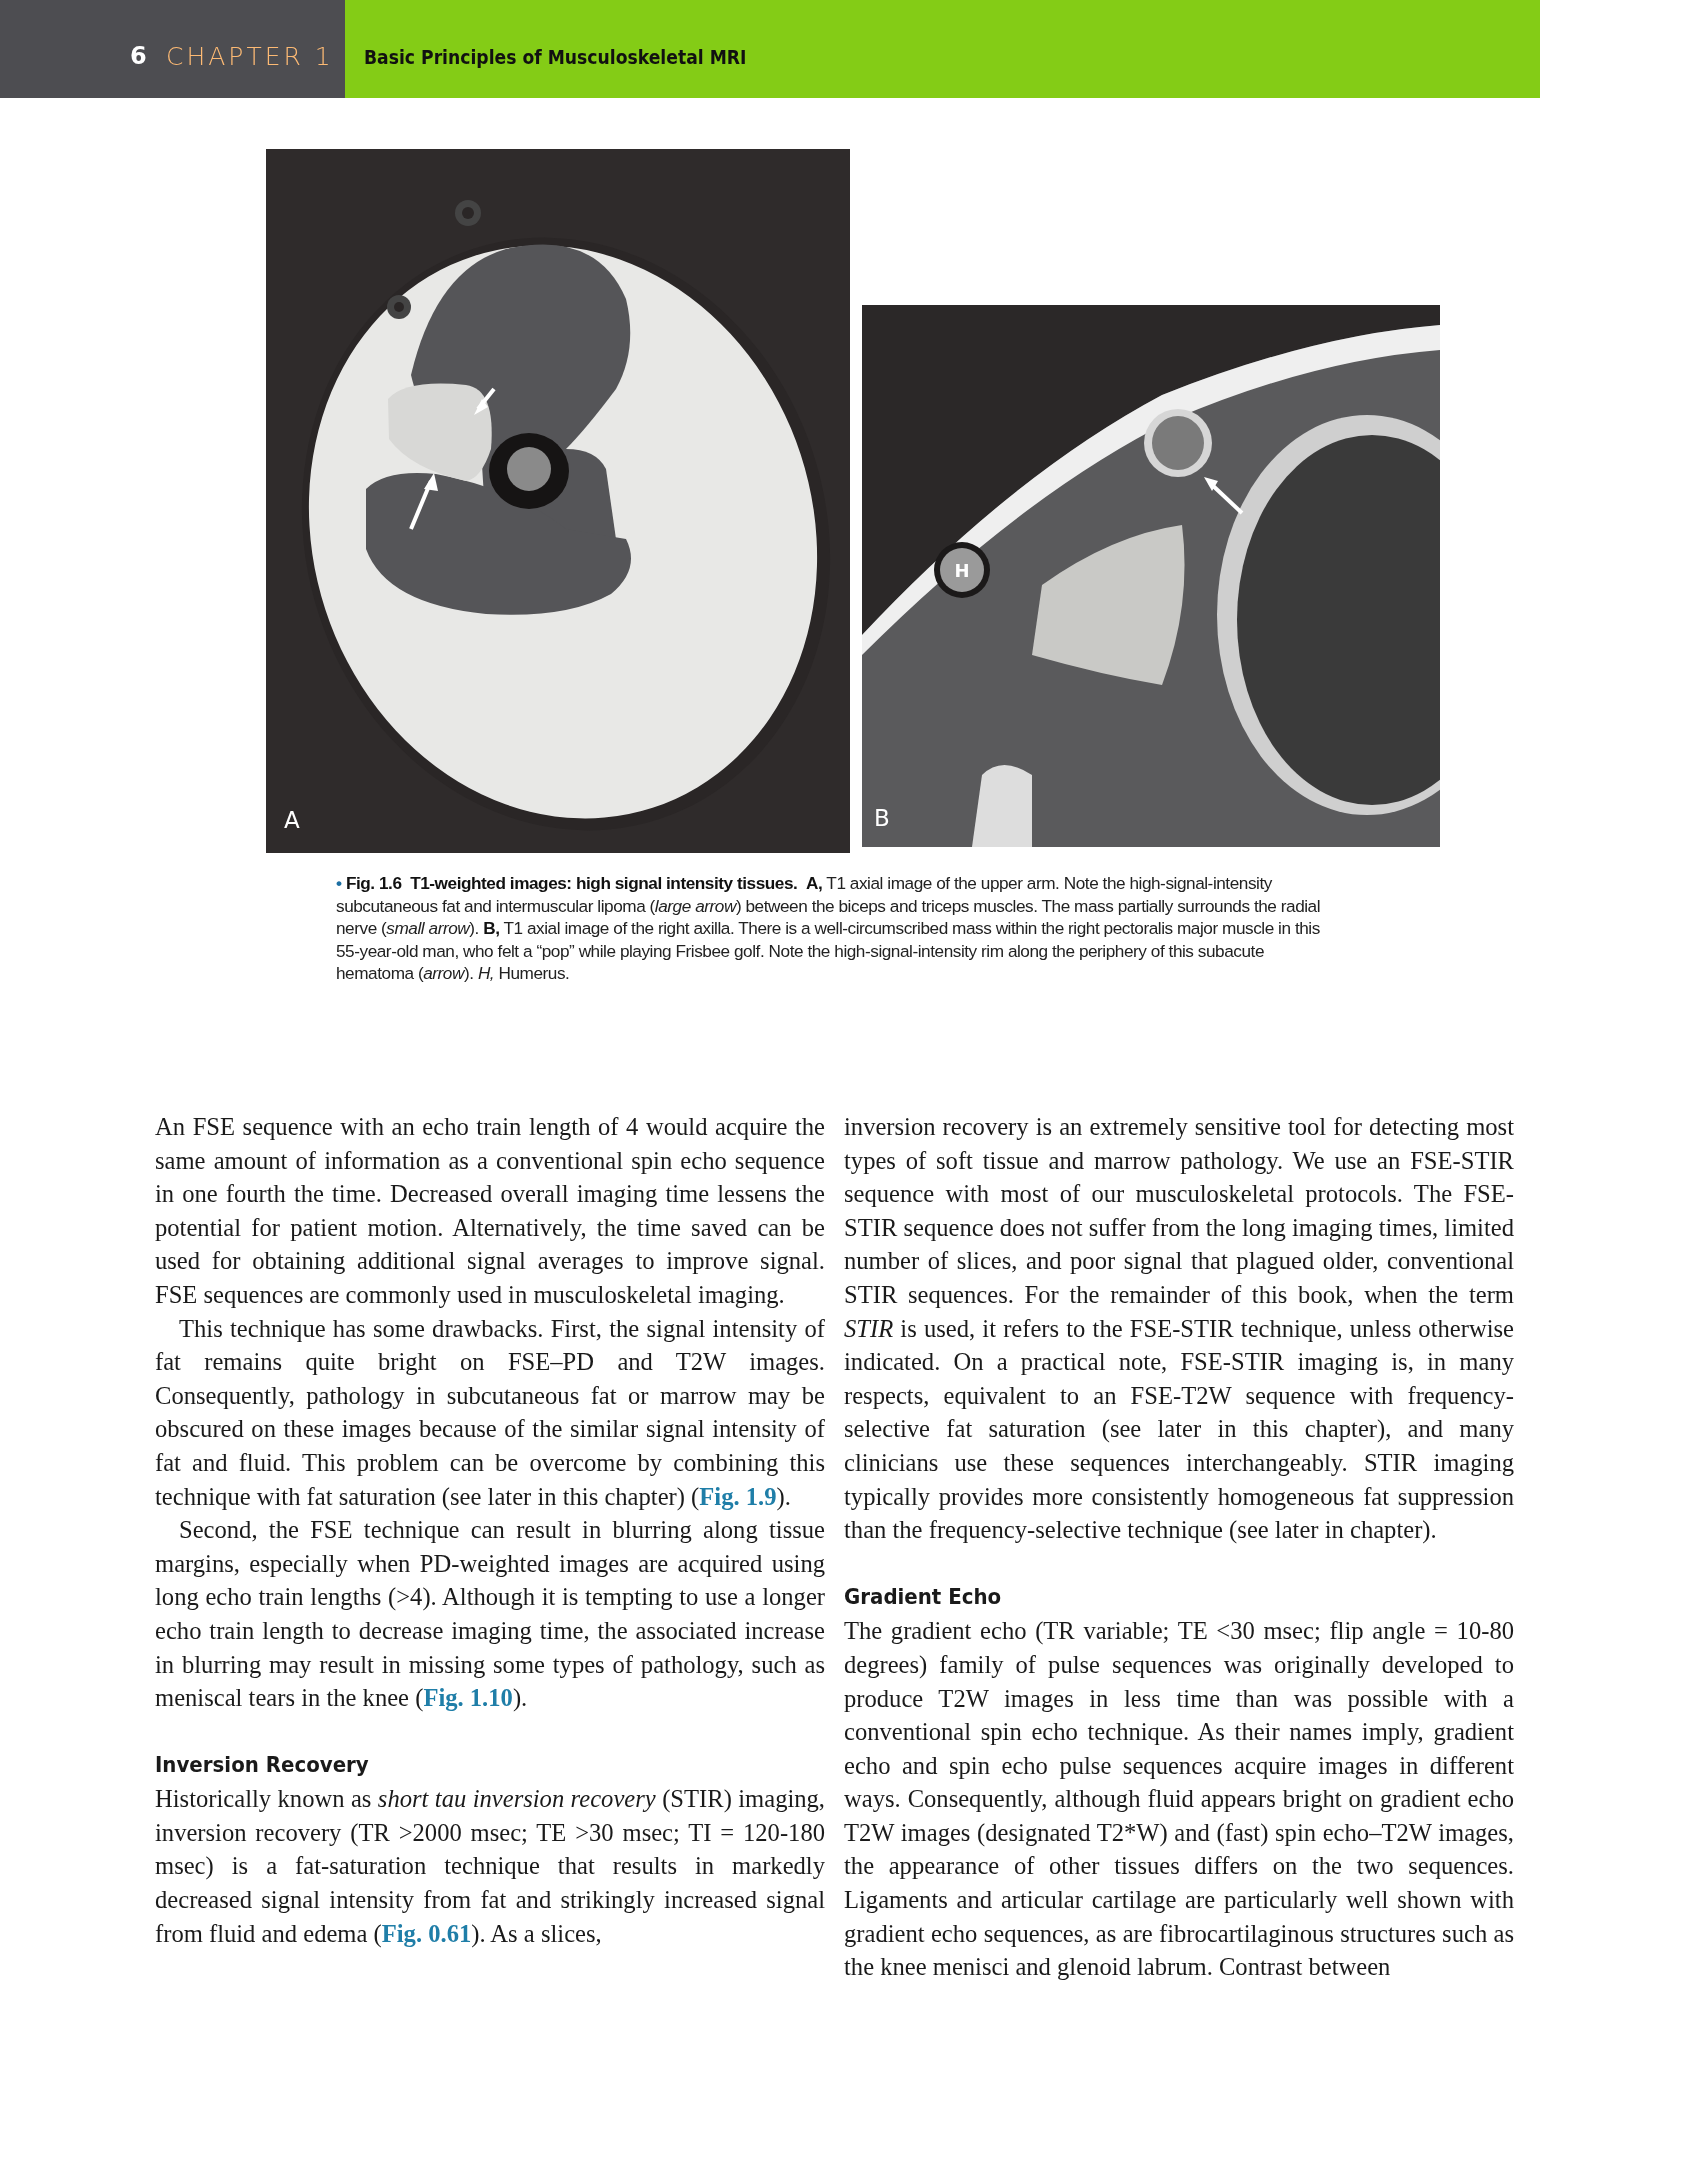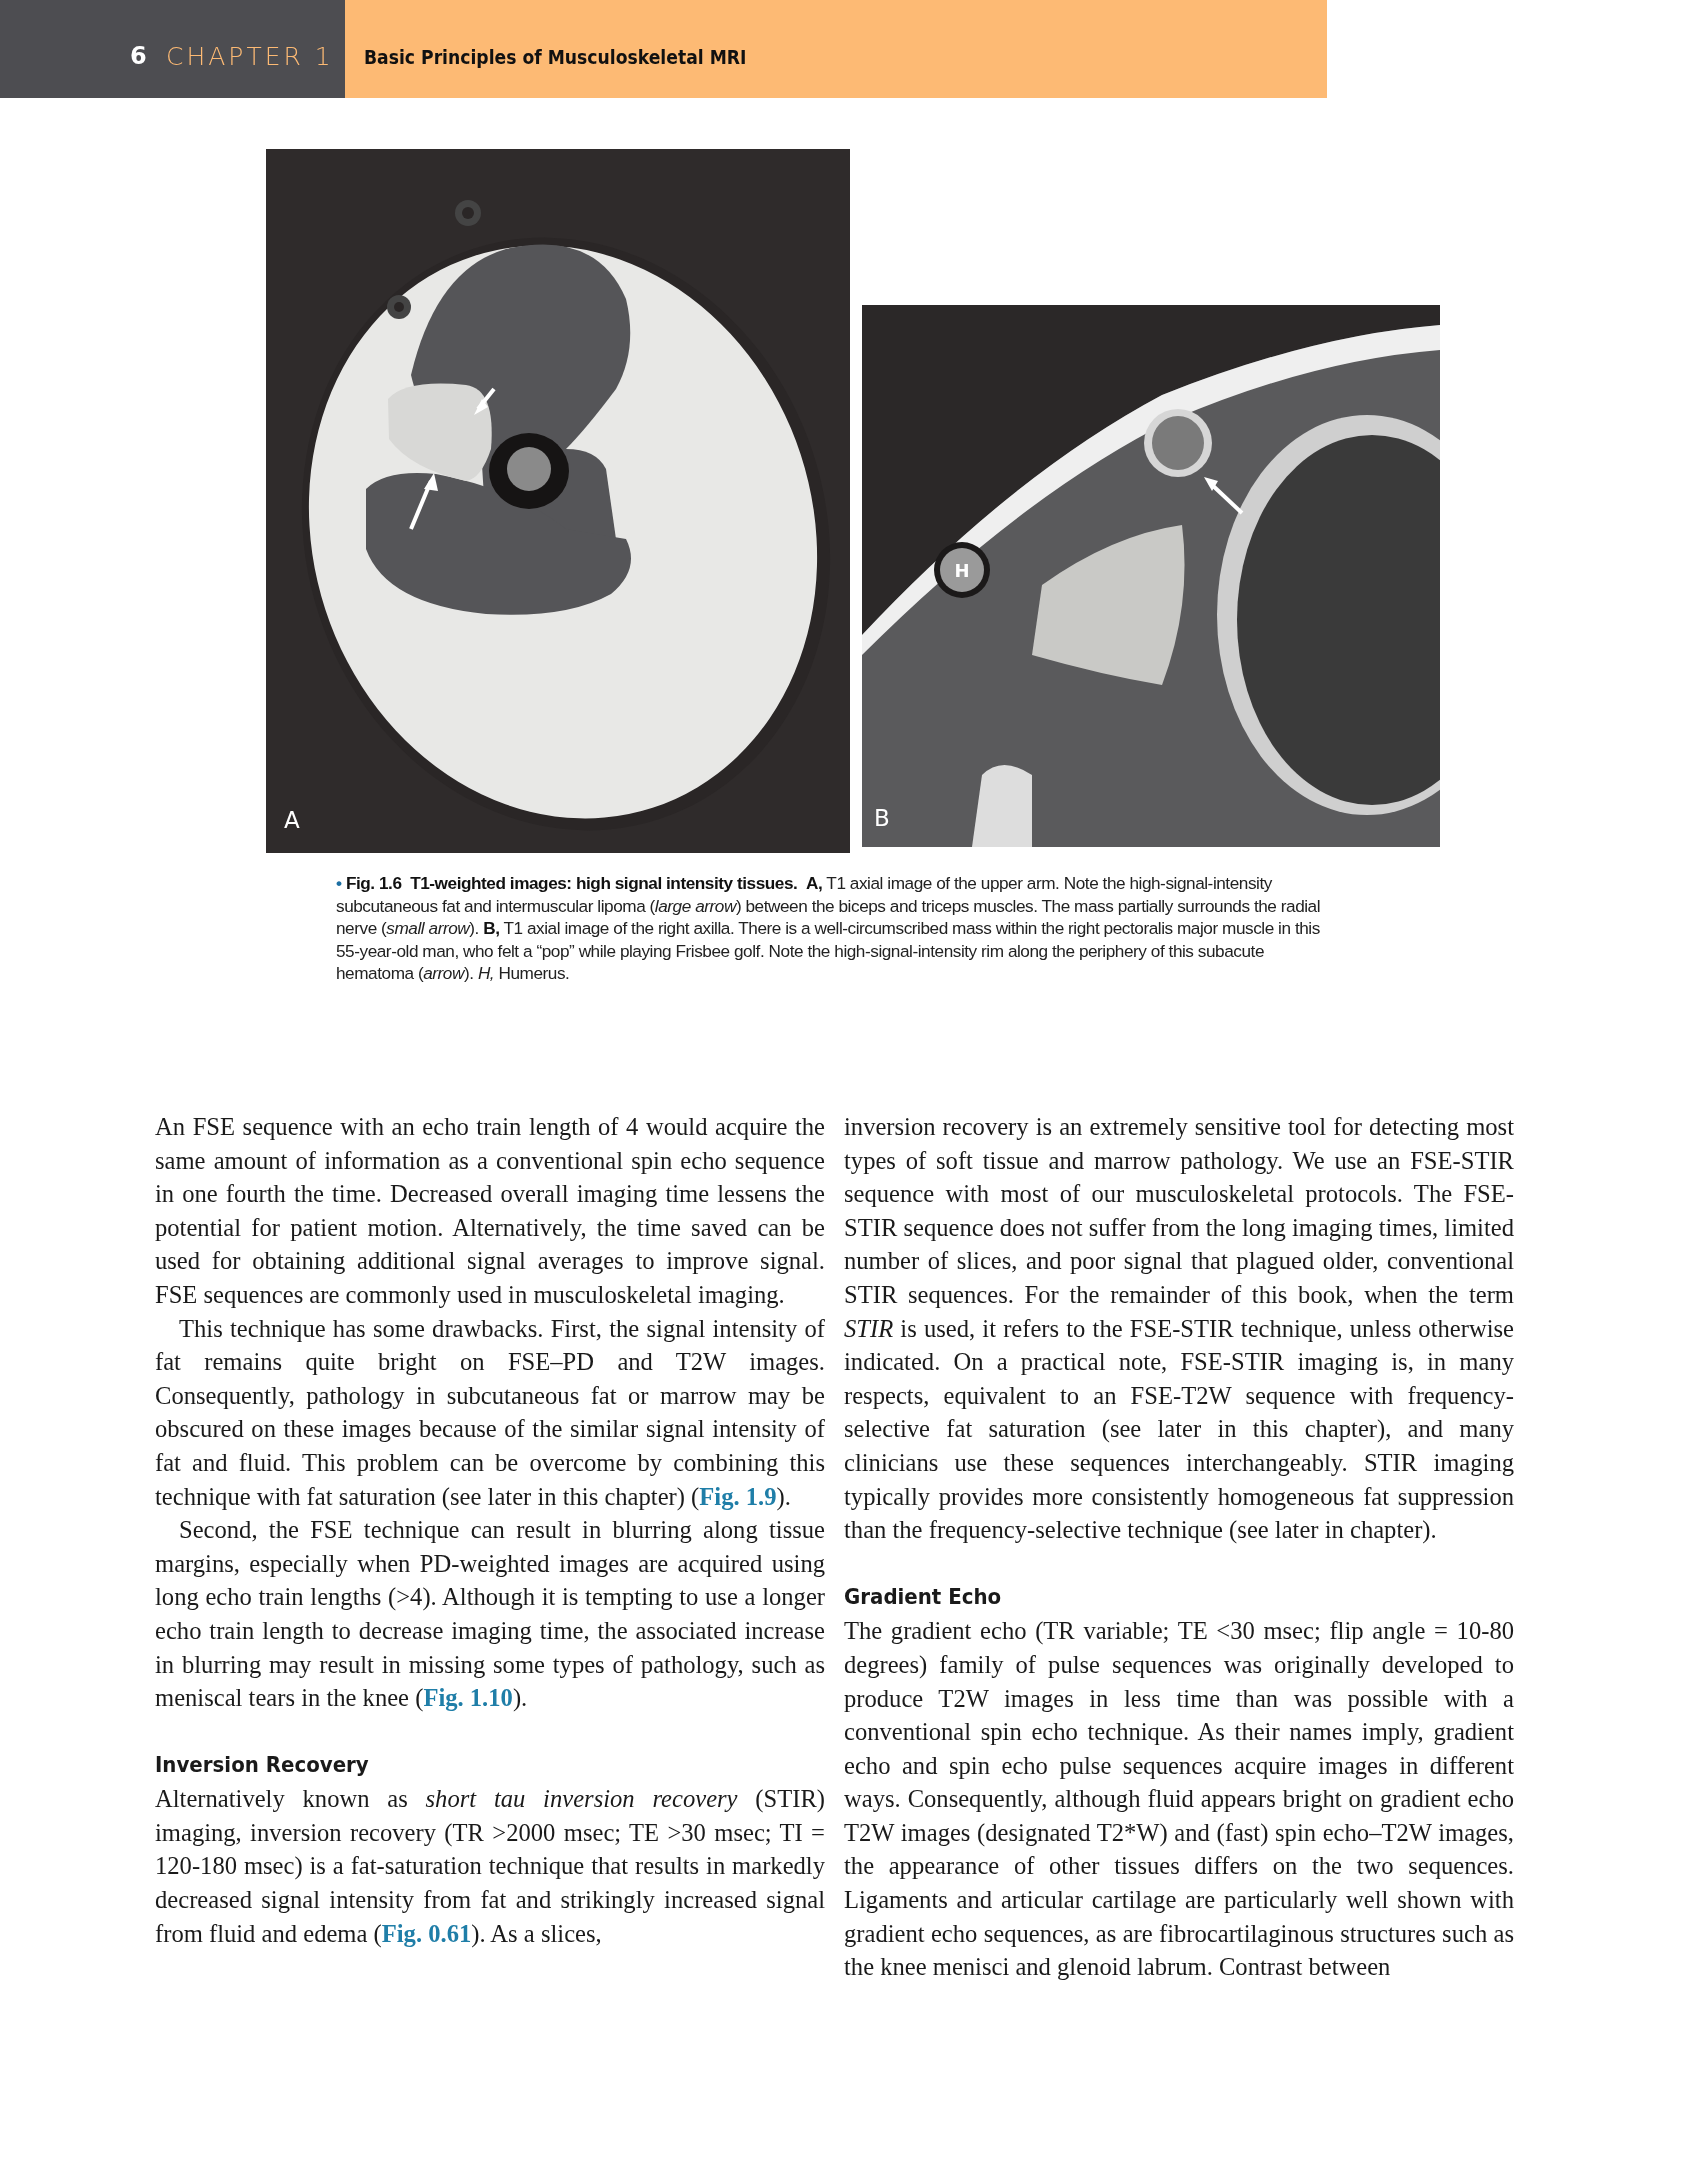--- a/index.html
+++ b/index.html
@@ -3,22 +3,22 @@
 <meta charset="utf-8">
 <style>
   html, body { margin: 0; padding: 0; background: #ffffff; }
   body { width: 1700px; height: 2175px; position: relative; overflow: hidden; }
 
   .header-dark {
     position: absolute; left: 0; top: 0; width: 345px; height: 98px;
     background: #4d4d51;
   }
   .header-light {
-    position: absolute; left: 345px; top: 0; width: 982px; height: 98px;
-    background: #fdba74;
+    position: absolute; left: 345px; top: 0; width: 1195px; height: 98px;
+    background: #84cc16;
   }
   .page-num {
     position: absolute; left: 130px; top: 42px;
     font-family: "DejaVu Sans", sans-serif; font-weight: bold; font-size: 24px; color: #ffffff;
   }
   .chapter-label {
     position: absolute; left: 166px; top: 42px;
     font-family: "DejaVu Sans", sans-serif; font-weight: 200; font-size: 25px;
     letter-spacing: 3px; color: #fdba74;
   }
@@ -140,21 +140,21 @@
   <span class="fig-bold">T1-weighted images: high signal intensity tissues.</span>&nbsp;
   <span class="fig-bold">A,</span><span> T1 axial image of the upper arm. Note the high-signal-intensity subcutaneous fat and intermuscular lipoma (</span><i>large arrow</i><span>) between the biceps and triceps muscles. The mass partially surrounds the radial nerve (</span><i>small arrow</i><span>). </span><span class="fig-bold">B,</span><span> T1 axial image of the right axilla. There is a well-circumscribed mass within the right pectoralis major muscle in this 55-year-old man, who felt a “pop” while playing Frisbee golf. Note the high-signal-intensity rim along the periphery of this subacute hematoma (</span><i>arrow</i><span>). </span><i>H,</i><span> Humerus.</span>
 </div>
 
 <div class="column" id="col-left">
   <p>An FSE sequence with an echo train length of 4 would acquire the same amount of information as a conventional spin echo sequence in one fourth the time. Decreased overall imaging time lessens the potential for patient motion. Alternatively, the time saved can be used for obtaining additional signal averages to improve signal. FSE sequences are commonly used in musculoskeletal imaging.</p>
   <p class="indent"><span>This technique has some drawbacks. First, the signal intensity of fat remains quite bright on FSE–PD and T2W images. Consequently, pathology in subcutaneous fat or marrow may be obscured on these images because of the similar signal intensity of fat and fluid. This problem can be overcome by combining this technique with fat saturation (see later in this chapter) (</span><a class="fig-link">Fig. 1.9</a><span>).</span></p>
   <p class="indent"><span>Second, the FSE technique can result in blurring along tissue margins, especially when PD-weighted images are acquired using long echo train lengths (&gt;4). Although it is tempting to use a longer echo train length to decrease imaging time, the associated increase in blurring may result in missing some types of pathology, such as meniscal tears in the knee (</span><a class="fig-link">Fig. 1.10</a><span>).</span></p>
   <div class="spacer"></div>
   <h2>Inversion Recovery</h2>
-  <p><span>Alternatively known as </span><i>short tau inversion recovery</i><span> (STIR) imaging, inversion recovery (TR &gt;2000 msec; TE &gt;30 msec; TI = 120-180 msec) is a fat-saturation technique that results in markedly decreased signal intensity from fat and strikingly increased signal from fluid and edema (</span><a class="fig-link">Fig. 0.61</a><span>). As a slices,</span></p>
+  <p><span>Historically known as </span><i>short tau inversion recovery</i><span> (STIR) imaging, inversion recovery (TR &gt;2000 msec; TE &gt;30 msec; TI = 120-180 msec) is a fat-saturation technique that results in markedly decreased signal intensity from fat and strikingly increased signal from fluid and edema (</span><a class="fig-link">Fig. 0.61</a><span>). As a slices,</span></p>
 </div>
 
 <div class="column" id="col-right">
   <p><span>inversion recovery is an extremely sensitive tool for detecting most types of soft tissue and marrow pathology. We use an FSE-STIR sequence with most of our musculoskeletal protocols. The FSE-STIR sequence does not suffer from the long imaging times, limited number of slices, and poor signal that plagued older, conventional STIR sequences. For the remainder of this book, when the term </span><i>STIR</i><span> is used, it refers to the FSE-STIR technique, unless otherwise indicated. On a practical note, FSE-STIR imaging is, in many respects, equivalent to an FSE-T2W sequence with frequency-selective fat saturation (see later in this chapter), and many clinicians use these sequences interchangeably. STIR imaging typically provides more consistently homogeneous fat suppression than the frequency-selective technique (see later in chapter).</span></p>
   <div class="spacer"></div>
   <h2>Gradient Echo</h2>
   <p>The gradient echo (TR variable; TE &lt;30 msec; flip angle = 10-80 degrees) family of pulse sequences was originally developed to produce T2W images in less time than was possible with a conventional spin echo technique. As their names imply, gradient echo and spin echo pulse sequences acquire images in different ways. Consequently, although fluid appears bright on gradient echo T2W images (designated T2*W) and (fast) spin echo–T2W images, the appearance of other tissues differs on the two sequences. Ligaments and articular cartilage are particularly well shown with gradient echo sequences, as are fibrocartilaginous structures such as the knee menisci and glenoid labrum. Contrast between</p>
 </div>
 
 </body></html>

